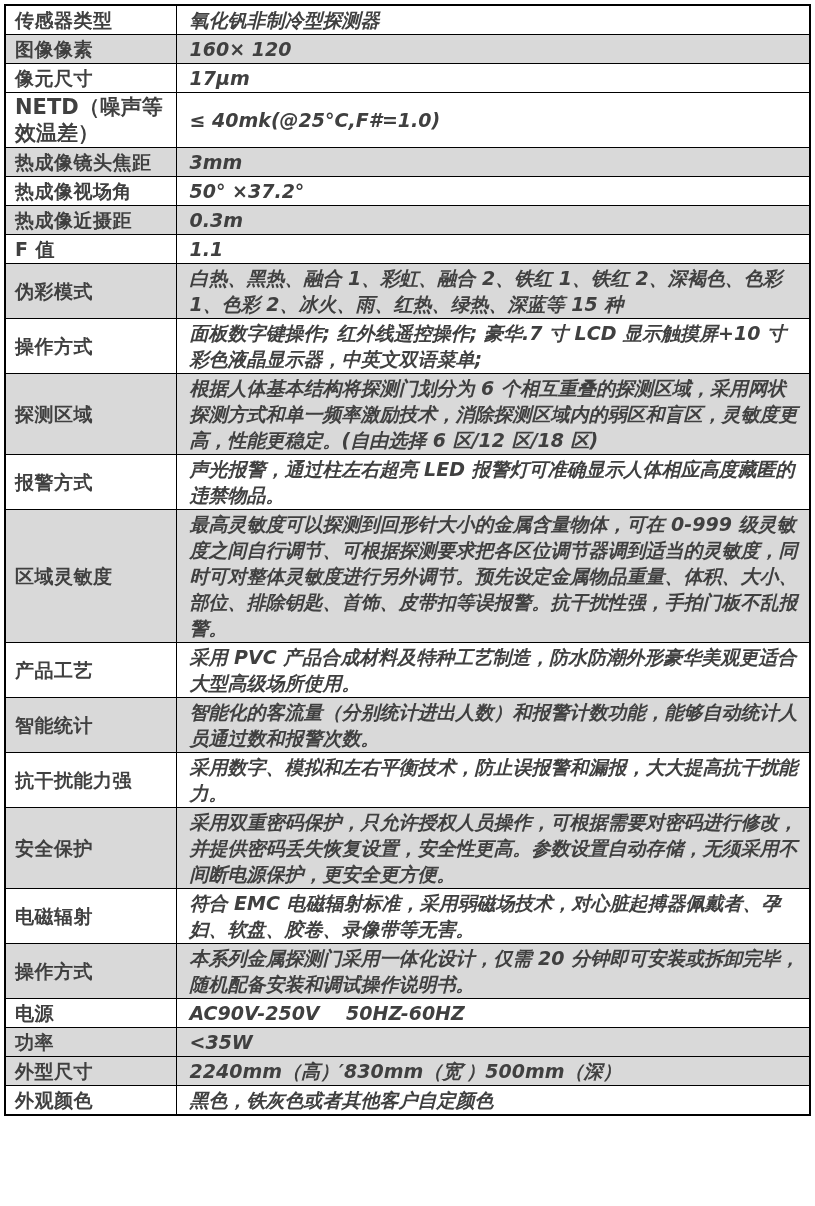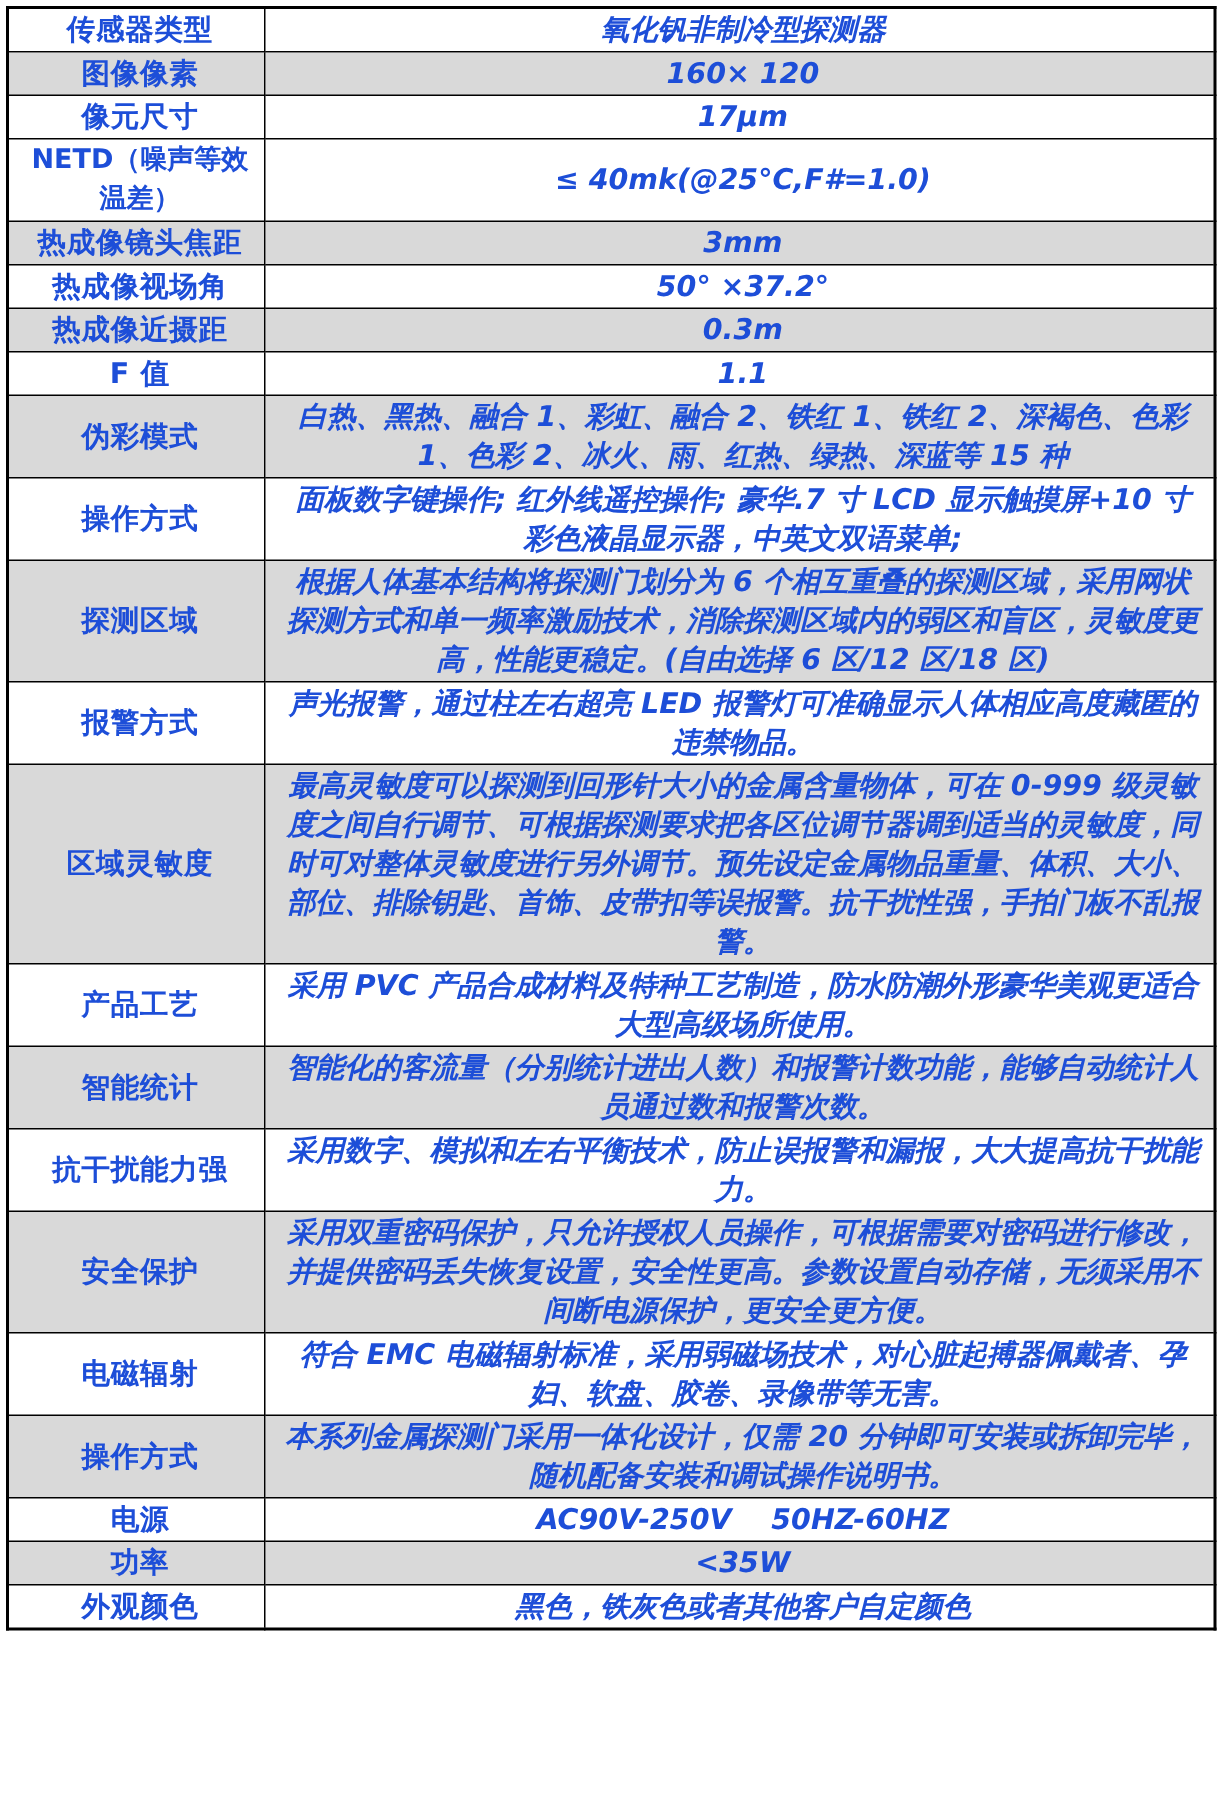--- a/index.html
+++ b/index.html
@@ -17,39 +17,38 @@
     border-collapse: collapse;
     table-layout: fixed;
     width: 807px;
     margin: 4px 0 0 4px;
     border: 2px solid #000000;
   }
   col.c-label { width: 171px; }
   td {
     border: 1px solid #000000;
     font-weight: bold;
-    color: #1d4ed8;
+    color: #404040;
     font-size: 19px;
     line-height: 26px;
     vertical-align: middle;
     overflow: hidden;
-    text-align: center;
   }
   td.label-cell {
     padding: 1px 4px 1px 9px;
     letter-spacing: 0.5px;
   }
   td.value-cell {
     padding: 1px 8px 1px 13px;
     white-space: pre-wrap;
     font-style: italic;
   }
   tr.shaded td { background: #d9d9d9; }
   td.label-cell.compact {
-    font-size: 18px;
+    font-size: 21px;
     letter-spacing: 0px;
   }
 </style>
 </head>
 <body>
 
 <table class="spec-table">
   <colgroup>
     <col class="c-label">
     <col class="c-value">
@@ -132,18 +131,22 @@
         <td class="value-cell">本系列金属探测门采用一体化设计，仅需 20 分钟即可安装或拆卸完毕，随机配备安装和调试操作说明书。</td>
       </tr>
       <tr>
         <td class="label-cell">电源</td>
         <td class="value-cell">AC90V-250V    50HZ-60HZ</td>
       </tr>
       <tr class="shaded">
         <td class="label-cell">功率</td>
         <td class="value-cell">&lt;35W</td>
       </tr>
+      <tr class="shaded">
+        <td class="label-cell">外型尺寸</td>
+        <td class="value-cell">2240mm（高）′830mm（宽′）500mm（深）</td>
+      </tr>
       <tr>
         <td class="label-cell">外观颜色</td>
         <td class="value-cell">黑色，铁灰色或者其他客户自定颜色</td>
       </tr>
     </tbody>
 </table>
 
 </body></html>

